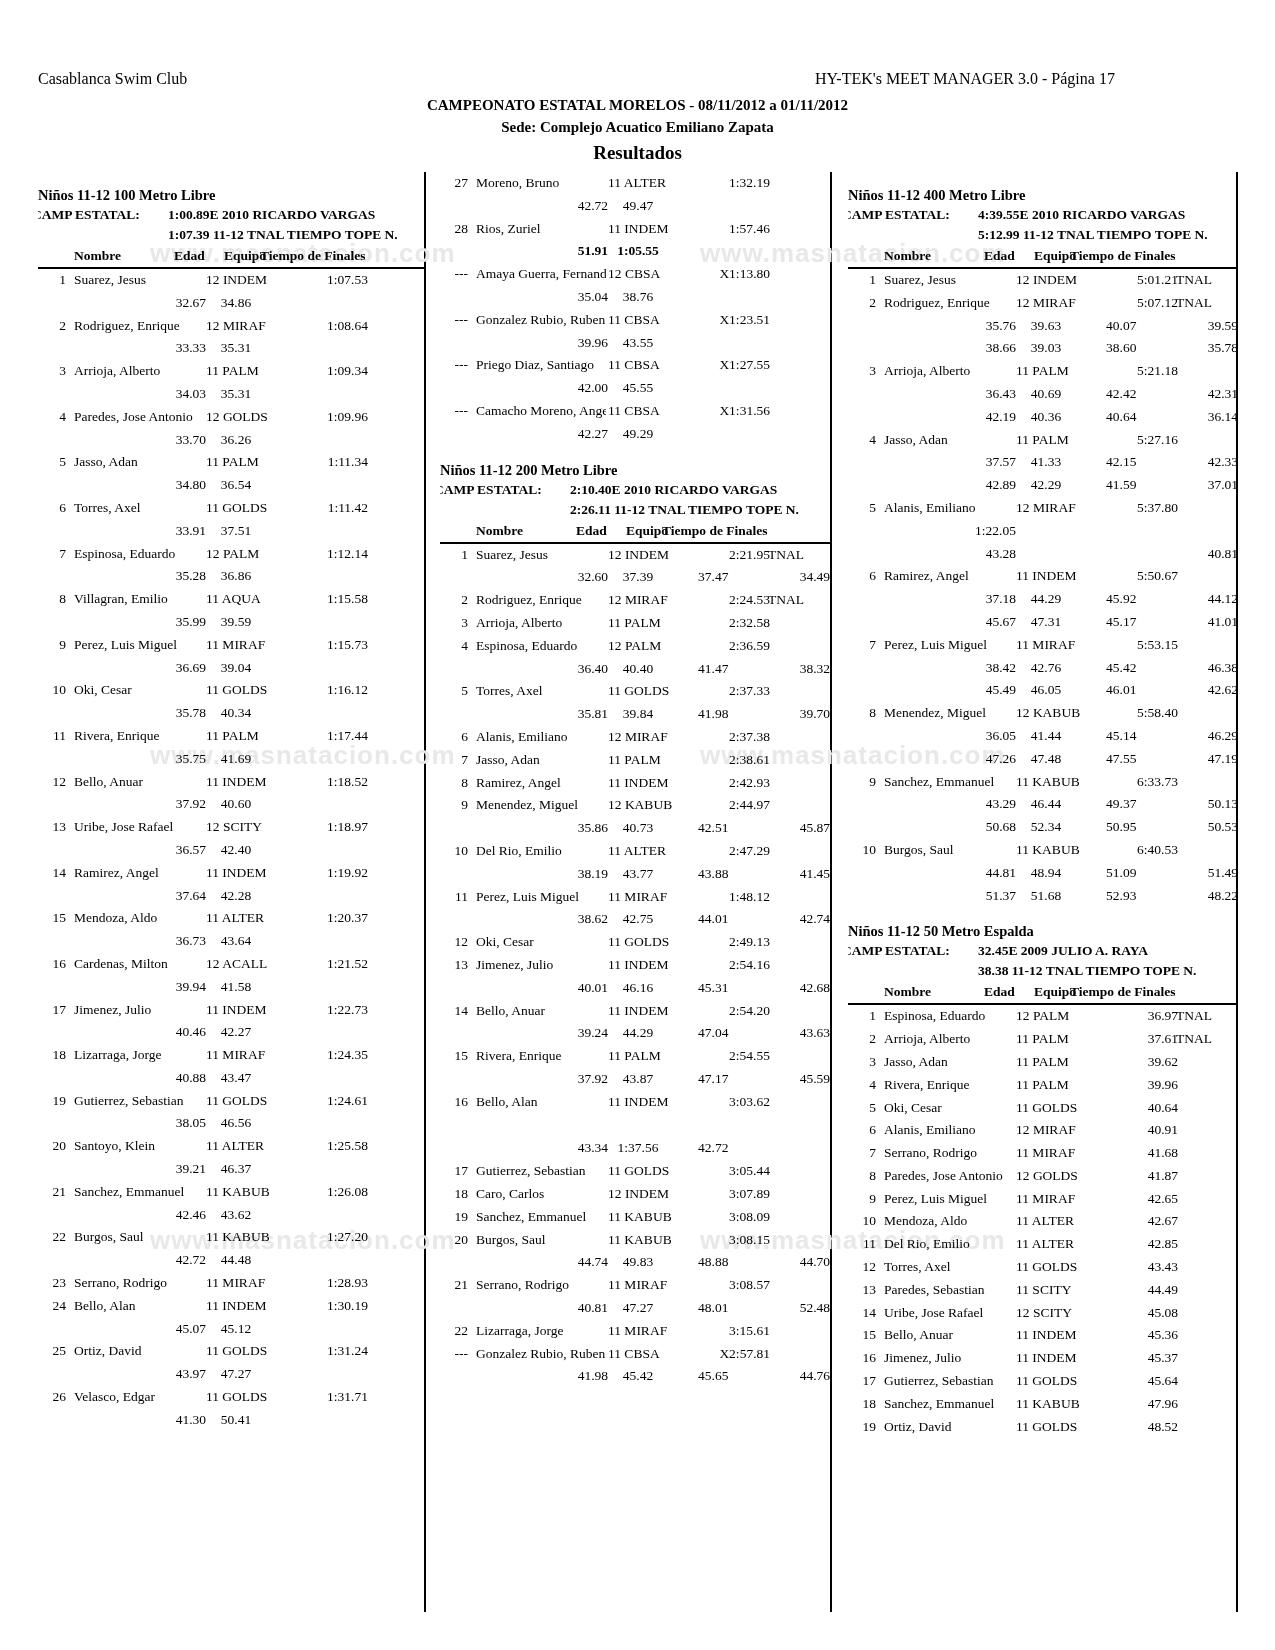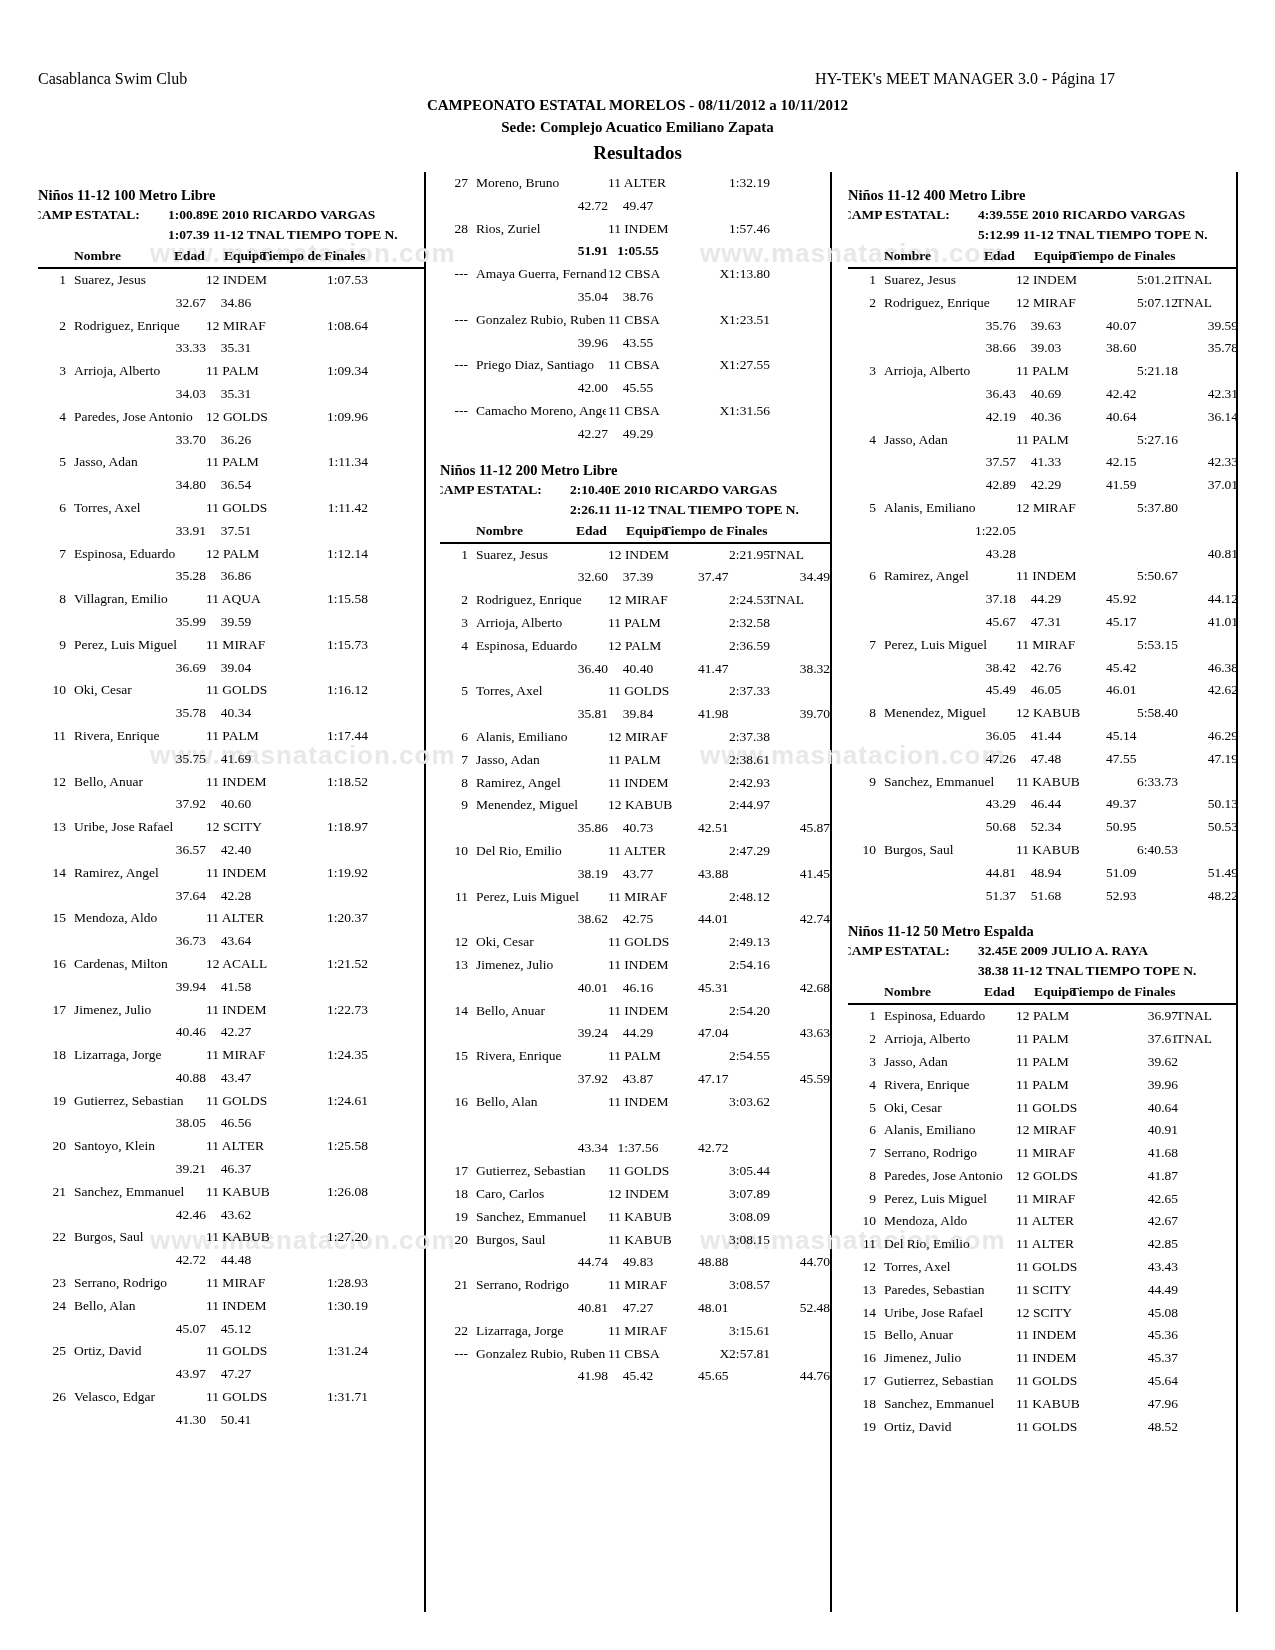--- a/index.html
+++ b/index.html
@@ -35,21 +35,21 @@
   .s2 { left:168px; width:60px; text-align:center; }
   .s3 { left:258px; width:60px; text-align:left; }
   .s4 { left:330px; width:60px; text-align:right; }
   .wm { position:absolute; color:#e8e8e8; font-family:"Liberation Sans",sans-serif; font-weight:bold; font-size:26px; letter-spacing:1px; white-space:nowrap; pointer-events:none; }
 </style>
 </head>
 <body>
 
 <div class="hdr-left">Casablanca Swim Club</div>
 <div class="hdr-right">HY-TEK's MEET MANAGER 3.0 - Página 17</div>
-<div class="title1">CAMPEONATO ESTATAL MORELOS - 08/11/2012 a 10/11/2012</div>
+<div class="title1">CAMPEONATO ESTATAL MORELOS - 08/11/2012 a 01/11/2012</div>
 <div class="title2">Sede: Complejo Acuatico Emiliano Zapata</div>
 <div class="title3">Resultados</div>
 
 <div class="vline" style="left:424px;height:1440px;"></div>
 <div class="vline" style="left:830px;height:1440px;"></div>
 <div class="vline" style="left:1236px;height:1440px;"></div>
 
 <div class="wm" style="left:150px;top:238px;">www.masnatacion.com</div>
 <div class="wm" style="left:700px;top:238px;">www.masnatacion.com</div>
 <div class="wm" style="left:150px;top:740px;">www.masnatacion.com</div>
@@ -498,21 +498,21 @@
       <div class="row" style="height: 22.8px; line-height: 22.8px;">
         <span class="split s1">38.19</span>
         <span class="split s2">43.77</span>
         <span class="split s3">43.88</span>
         <span class="split s4">41.45</span>
       </div>
       <div class="row" style="height: 22.8px; line-height: 22.8px;">
         <span class="place">11</span>
         <span class="name">Perez, Luis Miguel</span>
         <span class="team">11 MIRAF</span>
-        <span class="time">2:48.12</span>
+        <span class="time">1:48.12</span>
       </div>
       <div class="row" style="height: 22.8px; line-height: 22.8px;">
         <span class="split s1">38.62</span>
         <span class="split s2">42.75</span>
         <span class="split s3">44.01</span>
         <span class="split s4">42.74</span>
       </div>
       <div class="row" style="height: 22.8px; line-height: 22.8px;">
         <span class="place">12</span>
         <span class="name">Oki, Cesar</span>

